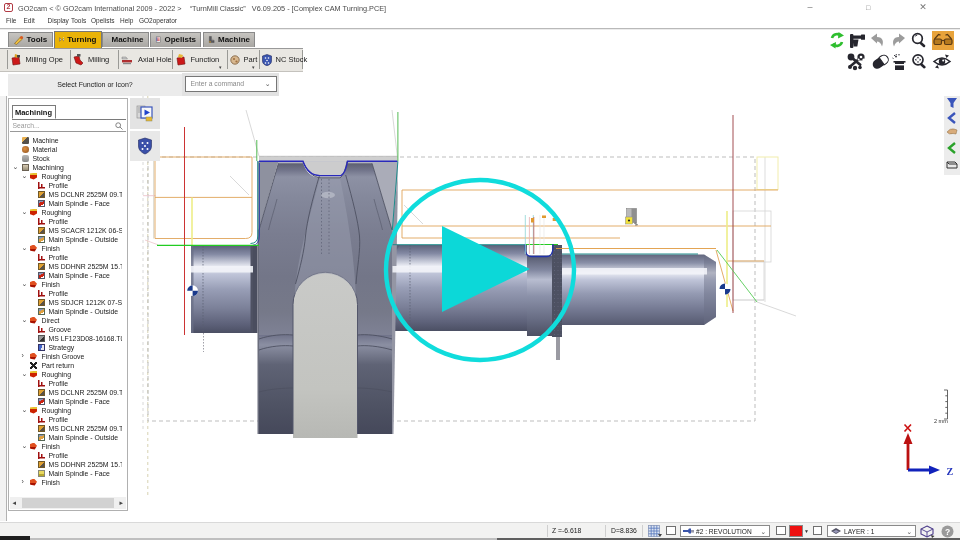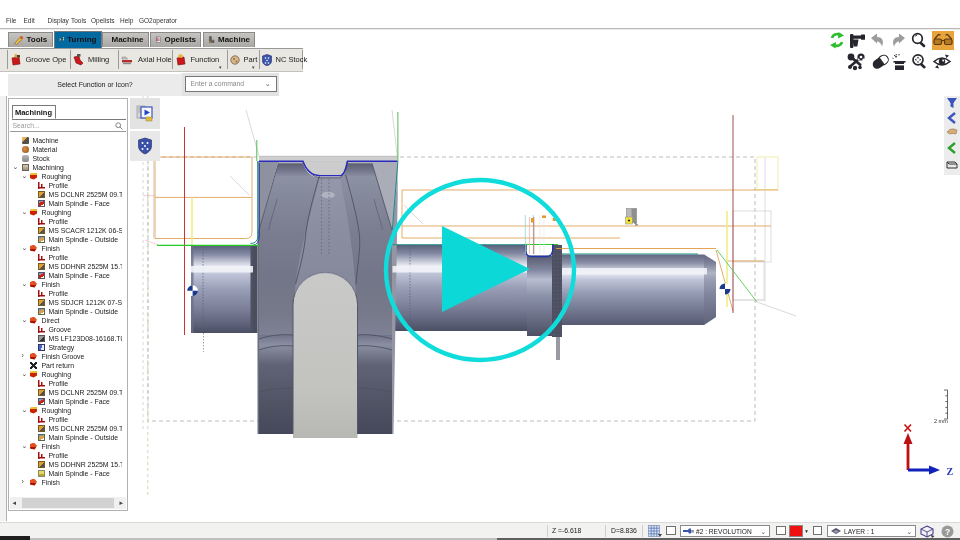--- a/index.html
+++ b/index.html
@@ -12,21 +12,21 @@
 #title .txt{position:absolute;left:18px;top:4px;white-space:nowrap;}
 #appico{position:absolute;left:4px;top:3px;width:9px;height:9px;border:1.5px solid #b23a44;border-radius:2px;color:#b23a44;font-size:7px;font-weight:bold;line-height:6px;text-align:center;}
 .winbtn{position:absolute;top:1px;width:14px;height:13px;color:#777;font-size:9px;text-align:center;line-height:13px;}
 
 #menu{left:0;top:16px;width:960px;height:11px;background:#fff;font-size:6.5px;color:#333;}
 #menu span{position:absolute;top:1px;}
 #sep1{left:0;top:27.5px;width:960px;height:1px;background:#b9b9b9;}
 #sep2{left:0;top:28.5px;width:960px;height:1.5px;background:#ececec;}
 
 .tab{position:absolute;top:31.5px;height:15.5px;border:1px solid #8a8a8a;border-bottom:none;background:linear-gradient(#c6c4c0,#a9a7a3);font-size:8px;font-weight:bold;color:#111;display:flex;align-items:center;padding:0 4px;gap:3px;}
-.tab.active{background:#0369a1;top:30.5px;height:17px;z-index:3;border-color:#777;}
+.tab.active{background:#eab308;top:30.5px;height:17px;z-index:3;border-color:#777;}
 
 #tbar2{left:0;top:47.5px;width:303px;height:24px;background:#e9e7e2;border-top:1px solid #999;border-bottom:1px solid #c4c2bd;}
 .tsep{position:absolute;top:50px;width:1px;height:19px;background:#9a9a96;}
 .tbtn{position:absolute;top:49px;height:21px;font-size:7.5px;color:#222;display:flex;align-items:center;gap:4px;}
 .darr{position:absolute;font-size:5px;color:#444;}
 
 #cmdlbl{left:8px;top:74px;width:174px;height:21.5px;background:#ebebeb;font-size:7px;color:#1a1a1a;text-align:center;line-height:21.5px;}
 #cmdpanel{left:182px;top:72.5px;width:97px;height:23px;background:#e2e2e2;}
 #combo{left:184.5px;top:76px;width:92px;height:16px;background:#fff;border:1px solid #767676;font-size:6.8px;color:#8a8a8a;line-height:14px;padding-left:5px;}
 #combo .chev{position:absolute;right:5px;top:0;color:#555;font-size:7px;}
@@ -69,20 +69,27 @@
 #status{left:0;top:521.5px;width:960px;height:16px;background:#f2f2f1;border-top:1px solid #d9d9d9;font-size:6.8px;color:#222;}
 .ssep{position:absolute;top:2px;width:1px;height:12px;background:#cfcfcf;}
 .scombo{position:absolute;top:2.5px;height:11.5px;background:#fff;border:1px solid #8a8a8a;font-size:6.6px;color:#222;line-height:10px;}
 .schk{position:absolute;top:3px;width:9.5px;height:9.5px;background:#fff;border:1px solid #707070;}
 #bstrip{left:0;top:537.5px;width:960px;height:2.5px;background:#bfbfbf;}
 </style>
 </head>
 <body>
 <div id="stage">
 
+  <div class="abs" id="title">
+    <div id="appico">2</div>
+    <div class="txt">GO2cam &lt; © GO2cam International 2009 - 2022 &gt;&nbsp;&nbsp;&nbsp;&nbsp;“TurnMill Classic”&nbsp;&nbsp;&nbsp;V6.09.205 - [Complex CAM Turning.PCE]</div>
+    <div class="winbtn" style="left:803px;">–</div>
+    <div class="winbtn" style="left:861px;font-size:7px;">□</div>
+    <div class="winbtn" style="left:916px;">✕</div>
+  </div>
 
   <div class="abs" id="menu">
     <span style="left:6px">File</span>
       <span style="left:23.5px">Edit</span>
       <span style="left:47.5px">Display</span>
     <span style="left:71px">Tools</span>
       <span style="left:91px">Opelists</span>
       <span style="left:120px">Help</span>
     <span style="left:139px">GO2operator</span>
   </div>
@@ -136,21 +143,21 @@
   <div class="tsep" style="left:172px"></div>
   <div class="tsep" style="left:226.5px"></div>
   <div class="tsep" style="left:258.5px"></div>
   <div class="tsep" style="left:302px"></div>
   <div class="tbtn" style="left:10.5px">
       <svg width="11" height="13" viewBox="0 0 11 13">
         <path d="M1 5 L8 4 L9 11 L2 12 Z" fill="#cc1818" stroke="#701010" stroke-width="0.6"></path>
         <path d="M4 1 l3 1 l-0.5 3 l-3-1 z" fill="#e0a020"></path>
         <rect x="6" y="2" width="3" height="2.4" fill="#444"></rect>
       </svg>
-      <span>Groove Ope</span>
+      <span>Milling Ope</span>
     </div>
   <div class="tbtn" style="left:73px">
       <svg width="11" height="13" viewBox="0 0 11 13">
         <path d="M1 4 L6 3 L7 7 L10 10 L8 12 L3 10 Z" fill="#cc1818" stroke="#701010" stroke-width="0.6"></path>
         <rect x="4" y="1" width="3.5" height="2.5" fill="#555"></rect>
       </svg>
       <span>Milling</span>
     </div>
   <div class="tbtn" style="left:121px">
       <svg width="13" height="13" viewBox="0 0 13 13">

